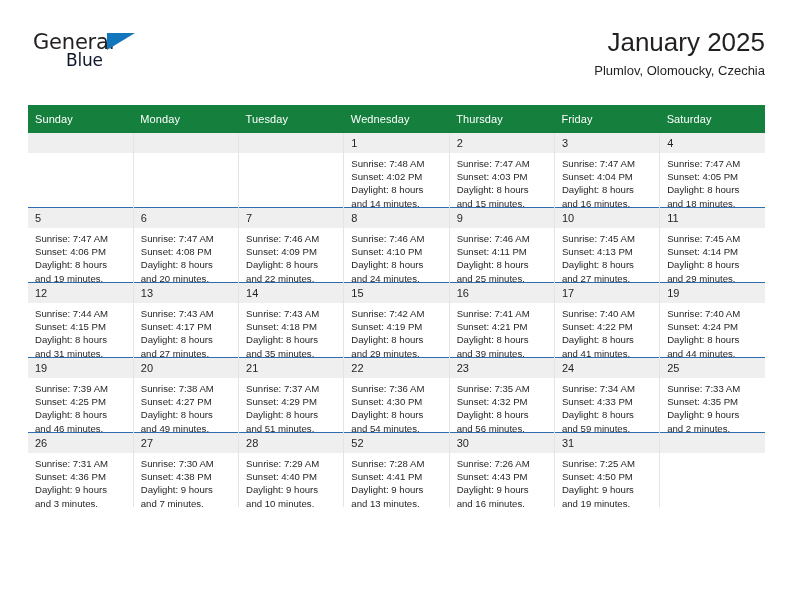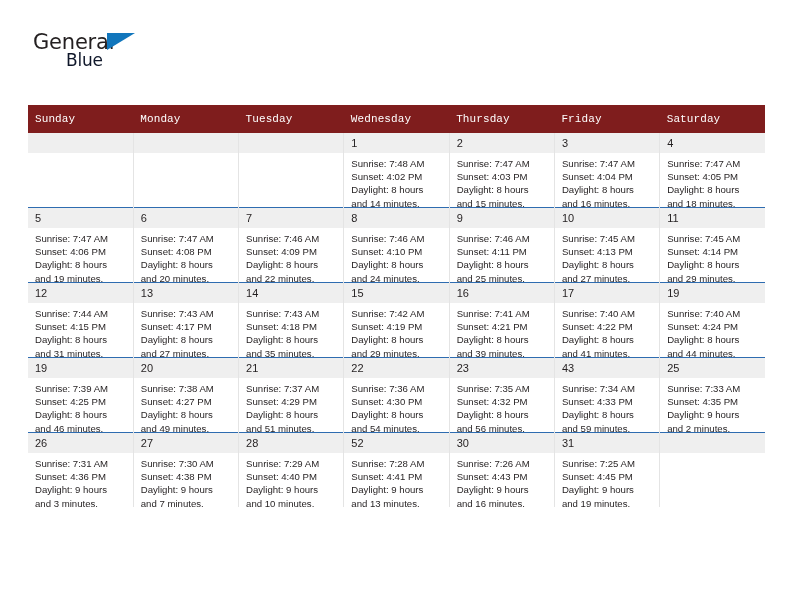--- a/index.html
+++ b/index.html
@@ -92,30 +92,29 @@
   
   .calendar {
     position: absolute;
     left: 28px;
     top: 105px;
     width: 737px;
     border-collapse: collapse;
     table-layout: fixed;
   }
   .calendar th {
-    background: #7f1d1d;
+    background: #15803d;
     color: #ffffff;
     font-size: 11px;
     font-weight: normal;
     text-align: left;
     padding: 5px 0 6px 7px;
     height: 17px;
     vertical-align: middle;
     letter-spacing: 0.1px;
-    font-family: Liberation Mono, monospace;
   }
   .calendar td {
     width: 105.28px;
     height: 74px;
     vertical-align: top;
     padding: 0;
     border-right: 1px solid #e4e4e4;
     border-top: 1px solid #2e6cb0;
     background: #ffffff;
   }
@@ -159,20 +158,24 @@
 <div class="page">
 
   <div class="top">
 
     <div class="logo">
       <span class="logo-general">General</span>
       <span class="logo-tri"></span>
       <span class="logo-blue">Blue</span>
     </div>
 
+    <div class="title-block">
+      <div class="cal-title">January 2025</div>
+      <div class="cal-subtitle">Plumlov, Olomoucky, Czechia</div>
+    </div>
 
   </div>
 
   <table class="calendar">
     <thead>
       <tr id="weekday-header-row">
           <th>Sunday</th>
           <th>Monday</th>
           <th>Tuesday</th>
           <th>Wednesday</th>
@@ -455,21 +458,21 @@
               <div class="events">
                 <div>Sunrise: 7:35 AM</div>
                 <div>Sunset: 4:32 PM</div>
                 <div>Daylight: 8 hours</div>
                 <div>and 56 minutes.</div>
               </div>
             </div>
           </td>
           <td>
             <div class="cell-inner">
-              <div class="daynum">43</div>
+              <div class="daynum">24</div>
               <div class="events">
                 <div>Sunrise: 7:34 AM</div>
                 <div>Sunset: 4:33 PM</div>
                 <div>Daylight: 8 hours</div>
                 <div>and 59 minutes.</div>
               </div>
             </div>
           </td>
           <td>
             <div class="cell-inner">
@@ -537,21 +540,21 @@
                 <div>Daylight: 9 hours</div>
                 <div>and 16 minutes.</div>
               </div>
             </div>
           </td>
           <td>
             <div class="cell-inner">
               <div class="daynum">31</div>
               <div class="events">
                 <div>Sunrise: 7:25 AM</div>
-                <div>Sunset: 4:45 PM</div>
+                <div>Sunset: 4:50 PM</div>
                 <div>Daylight: 9 hours</div>
                 <div>and 19 minutes.</div>
               </div>
             </div>
           </td>
           <td class="cell-blank">
             <div class="cell-inner">
               <div class="daynum empty"></div>
               <div class="events"></div>
             </div>

